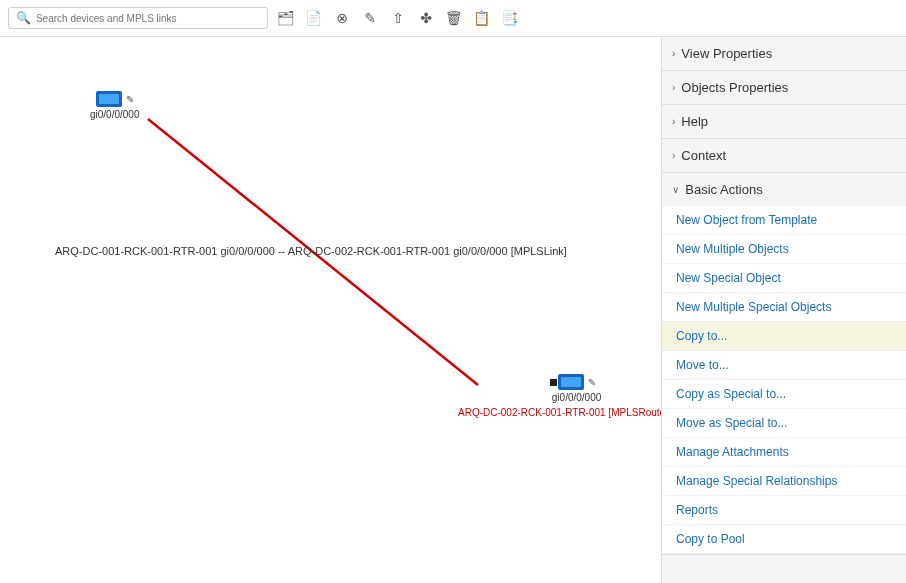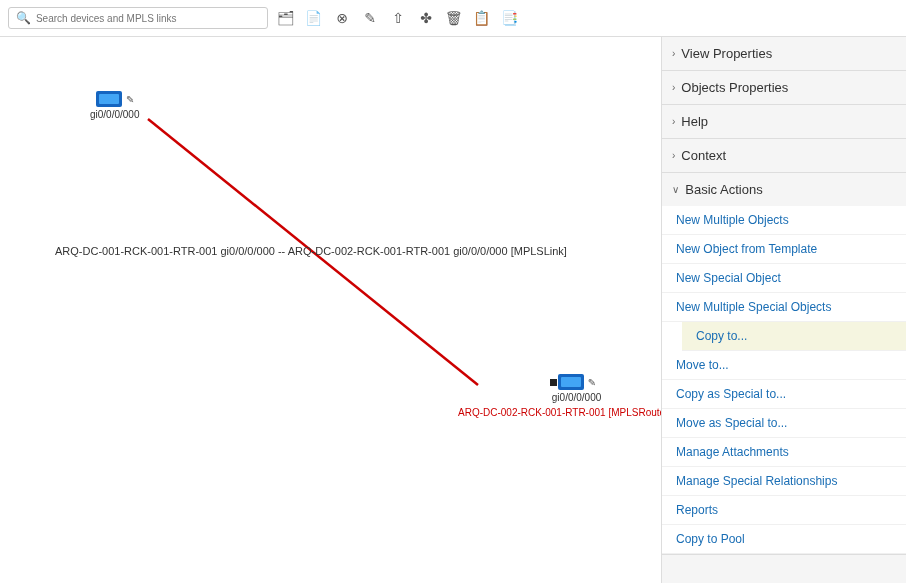--- a/index.html
+++ b/index.html
@@ -114,21 +114,21 @@
       background: #fff;
     }
 
     .panel-item {
       padding: 7px 14px;
       font-size: 12px;
       color: #1a6eb5;
       cursor: pointer;
       border-bottom: 1px solid #f0f0f0;
     }
-    .panel-item.highlighted { background: #f5f5e0; margin-left: 20px; }
+    .panel-item.highlighted { background: #f5f5e0; }
 
     
     .router-img {
       width: 28px; height: 20px;
       position: relative;
     }
     .router-body {
       width: 26px; height: 16px;
       background: #1565c0;
       border-radius: 2px;
@@ -230,22 +230,22 @@
         <span>Context</span>
       </div>
     </div>
 
     <div class="panel-section">
       <div class="panel-section-header">
         <span class="chevron">∨</span>
         <span>Basic Actions</span>
       </div>
       <div class="panel-section-body">
+        <div class="panel-item">New Object from Template</div>
         <div class="panel-item">New Multiple Objects</div>
-        <div class="panel-item">New Object from Template</div>
         <div class="panel-item">New Special Object</div>
         <div class="panel-item">New Multiple Special Objects</div>
         <div class="panel-item highlighted">Copy to...</div>
         <div class="panel-item">Move to...</div>
         <div class="panel-item">Copy as Special to...</div>
         <div class="panel-item">Move as Special to...</div>
         <div class="panel-item">Manage Attachments</div>
         <div class="panel-item">Manage Special Relationships</div>
         <div class="panel-item">Reports</div>
         <div class="panel-item">Copy to Pool</div>

